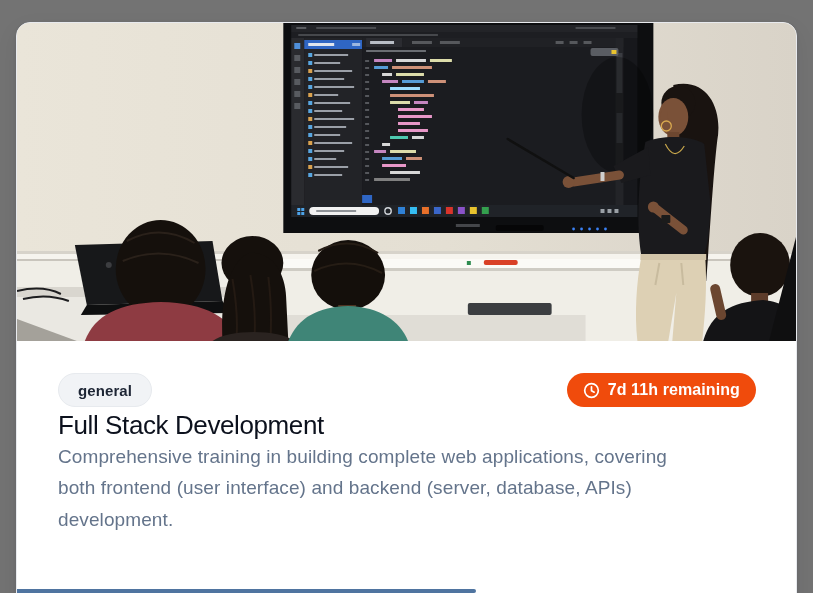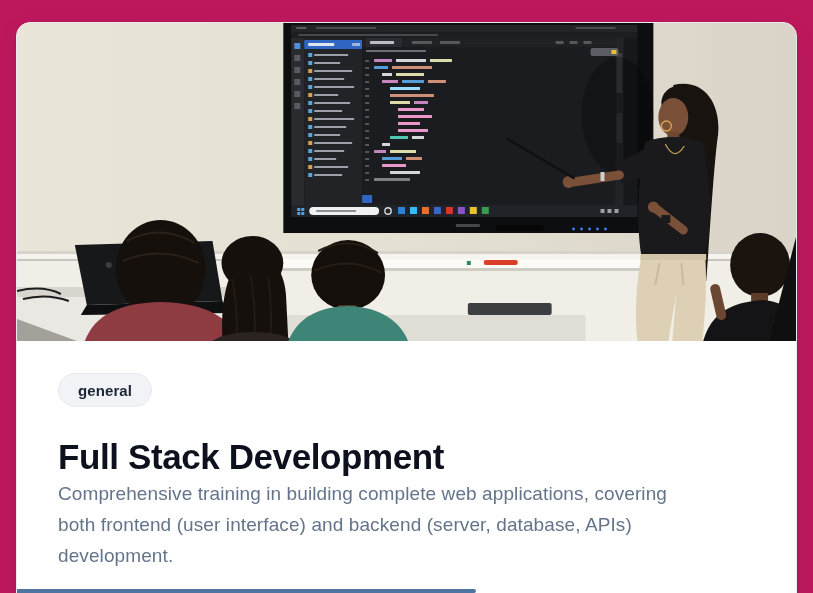--- a/index.html
+++ b/index.html
@@ -1,18 +1,18 @@
 <!DOCTYPE html>
 <html><head>
 <meta charset="utf-8">
 <style>
   * { margin:0; padding:0; box-sizing:border-box; }
   html,body { width:813px; height:593px; background:#ffffff; overflow:hidden;
               font-family:"Liberation Sans", sans-serif; }
-  .viewport { position:relative; width:813px; height:593px; background:#be185d; overflow:hidden; }
+  .viewport { position:relative; width:813px; height:593px; background:#737373; overflow:hidden; }
 
   .card {
     position:absolute; left:16px; top:22px; width:781px; height:660px;
     background:#fff; border:1px solid #e8eaee; border-radius:14px;
     box-shadow:0 1px 3px rgba(16,24,40,.10), 0 8px 22px rgba(16,24,40,.07);
     overflow:hidden;
   }
   .card-image { width:100%; height:318px; overflow:hidden; background:#e7e2d7; }
   .card-image svg { display:block; width:100%; height:100%; }
 
@@ -23,21 +23,21 @@
   .pill-general {
     background:#f1f3f6; border:1px solid #e7eaee; color:#1d2534;
     font-size:15px; font-weight:700; padding:0 19px; letter-spacing:.1px;
   }
   .pill-remaining {
     color:#fff; font-size:16px; font-weight:700; padding:0 16px; gap:8px; letter-spacing:.1px;
   }
   .pill-remaining svg { display:block; }
 
   .title {
-    margin-top:29px; font-size:35px; font-weight:700; color:#0c111d;
+    margin-top:3px; font-size:26px; font-weight:400; color:#0c111d;
     letter-spacing:-.4px; line-height:1.2;
   }
   .description {
     font-size:19px; line-height:1.64; color:#64748b;
     max-width:622px; letter-spacing:.1px;
   }
 
   .progress-track { position:absolute; left:17px; bottom:0; height:4px; width:764px; background:transparent; }
   .progress-fill { height:4px; border-radius:0 2px 2px 0; }
 </style>
@@ -293,20 +293,27 @@
           <line x1="706" y1="292" x2="700" y2="266" stroke="#6b4630" stroke-width="10" stroke-linecap="round"></line>
           <polygon points="781,214 781,318 754,318" fill="#0f0f10"></polygon>
         </g>
       </svg>
     </div>
 
     <div class="card-body">
       <div class="badge-row">
         <span class="pill pill-general">general</span>
 
+        <span class="pill pill-remaining" style="background: rgb(240, 75, 12);">
+          <svg width="17" height="17" viewBox="0 0 17 17">
+            <circle cx="8.5" cy="8.5" r="6.8" fill="none" stroke="#ffffff" stroke-width="1.7"></circle>
+            <path d="M8.5,4.8 L8.5,8.7 L11.2,10.2" fill="none" stroke="#ffffff" stroke-width="1.7" stroke-linecap="round" stroke-linejoin="round"></path>
+          </svg>
+          <span>7d 11h remaining</span>
+        </span>
       </div>
 
       <h1 class="title">Full Stack Development</h1>
 
       <p class="description">Comprehensive training in building complete web applications, covering both frontend (user interface) and backend (server, database, APIs) development.</p>
     </div>
   </div>
 
   <div class="progress-track">
     <div class="progress-fill" style="width: 459px; background: rgb(79, 116, 160);"></div>

